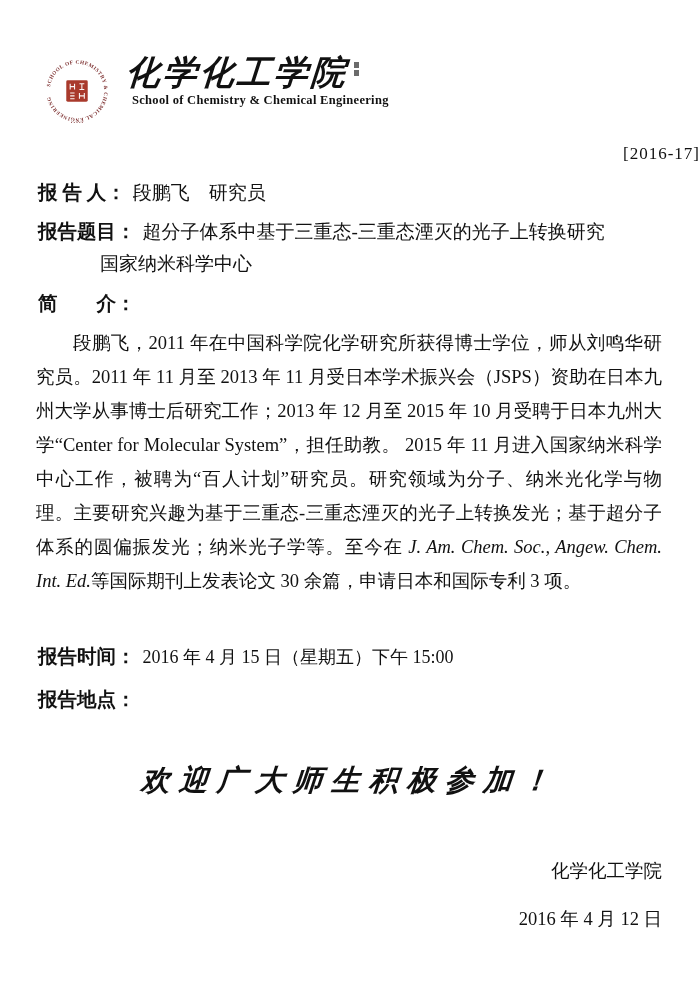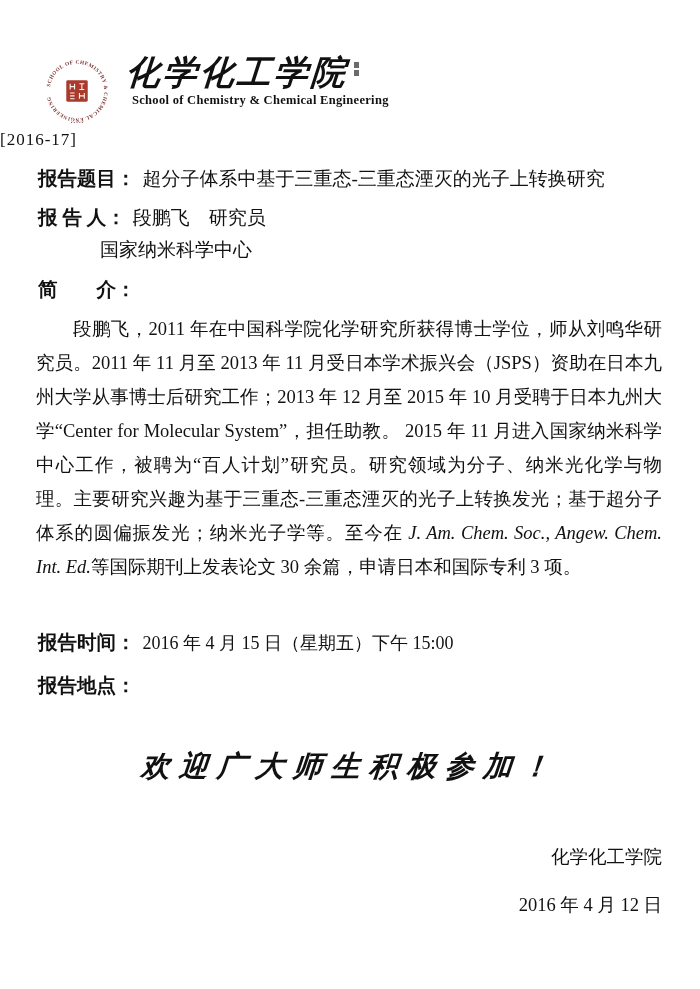--- a/index.html
+++ b/index.html
@@ -59,23 +59,23 @@
     text-align: center;
     font-size: 44px;
     font-weight: bold;
     font-style: italic;
     letter-spacing: 26px;
     padding-left: 26px;
     line-height: 1.15;
     white-space: nowrap;
   }
   .issue-no {
-    text-align: left;
+    text-align: right;
     font-size: 17px;
-    margin-top: 0;
+    margin-top: 14px;
     letter-spacing: 1px;
   }
 
   
   .info-block { margin: 16px 38px 0 38px; }
   .info-line {
     display: flex;
     align-items: baseline;
     margin-top: 13px;
     line-height: 1.35;
@@ -167,26 +167,26 @@
           </span>
       </div>
       <div class="logo-en">School of Chemistry &amp; Chemical Engineering</div>
     </div>
   </div>
 
   <div class="issue-no">[2016-17]</div>
 
   <div class="info-block">
     <div class="info-line">
+      <span class="info-label">报 告 人：</span>
+      <span class="info-value">段鹏飞　研究员</span>
+    </div>
+    <div class="info-line">
       <span class="info-label">报告题目：</span>
       <span class="info-value">超分子体系中基于三重态-三重态湮灭的光子上转换研究</span>
-    </div>
-    <div class="info-line">
-      <span class="info-label">报 告 人：</span>
-      <span class="info-value">段鹏飞　研究员</span>
     </div>
     <div class="affiliation-line">国家纳米科学中心</div>
     <div class="info-line intro-label-line">
       <span class="info-label">简　　介：</span>
     </div>
   </div>
 
   <p class="intro-para"><span>段鹏飞，2011 年在中国科学院化学研究所获得博士学位，师从刘鸣华研究员。2011 年 11 月至 2013 年 11 月受日本学术振兴会（JSPS）资助在日本九州大学从事博士后研究工作；2013 年 12 月至 2015 年 10 月受聘于日本九州大学“Center for Molecular System”，担任助教。 2015 年 11 月进入国家纳米科学中心工作，被聘为“百人计划”研究员。研究领域为分子、纳米光化学与物理。主要研究兴趣为基于三重态-三重态湮灭的光子上转换发光；基于超分子体系的圆偏振发光；纳米光子学等。至今在 </span><span class="journal-italic">J. Am. Chem. Soc., Angew. Chem. Int. Ed.</span><span>等国际期刊上发表论文 30 余篇，申请日本和国际专利 3 项。</span></p>
 
   <div class="schedule-block">

